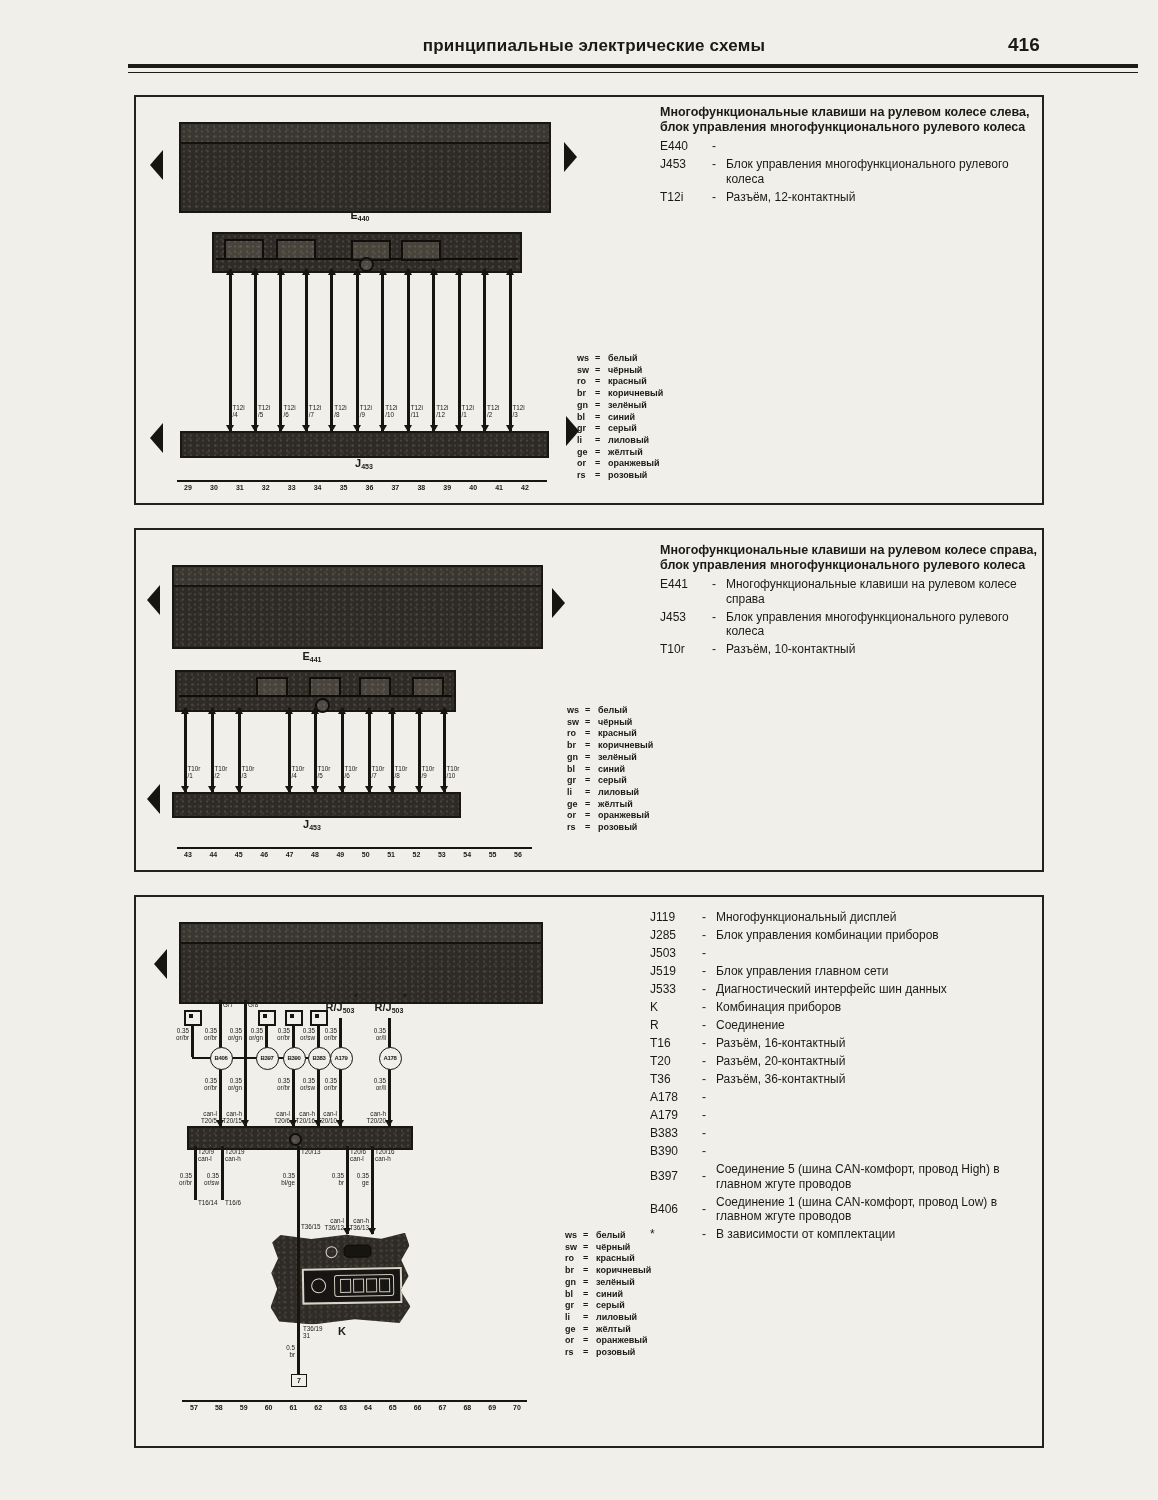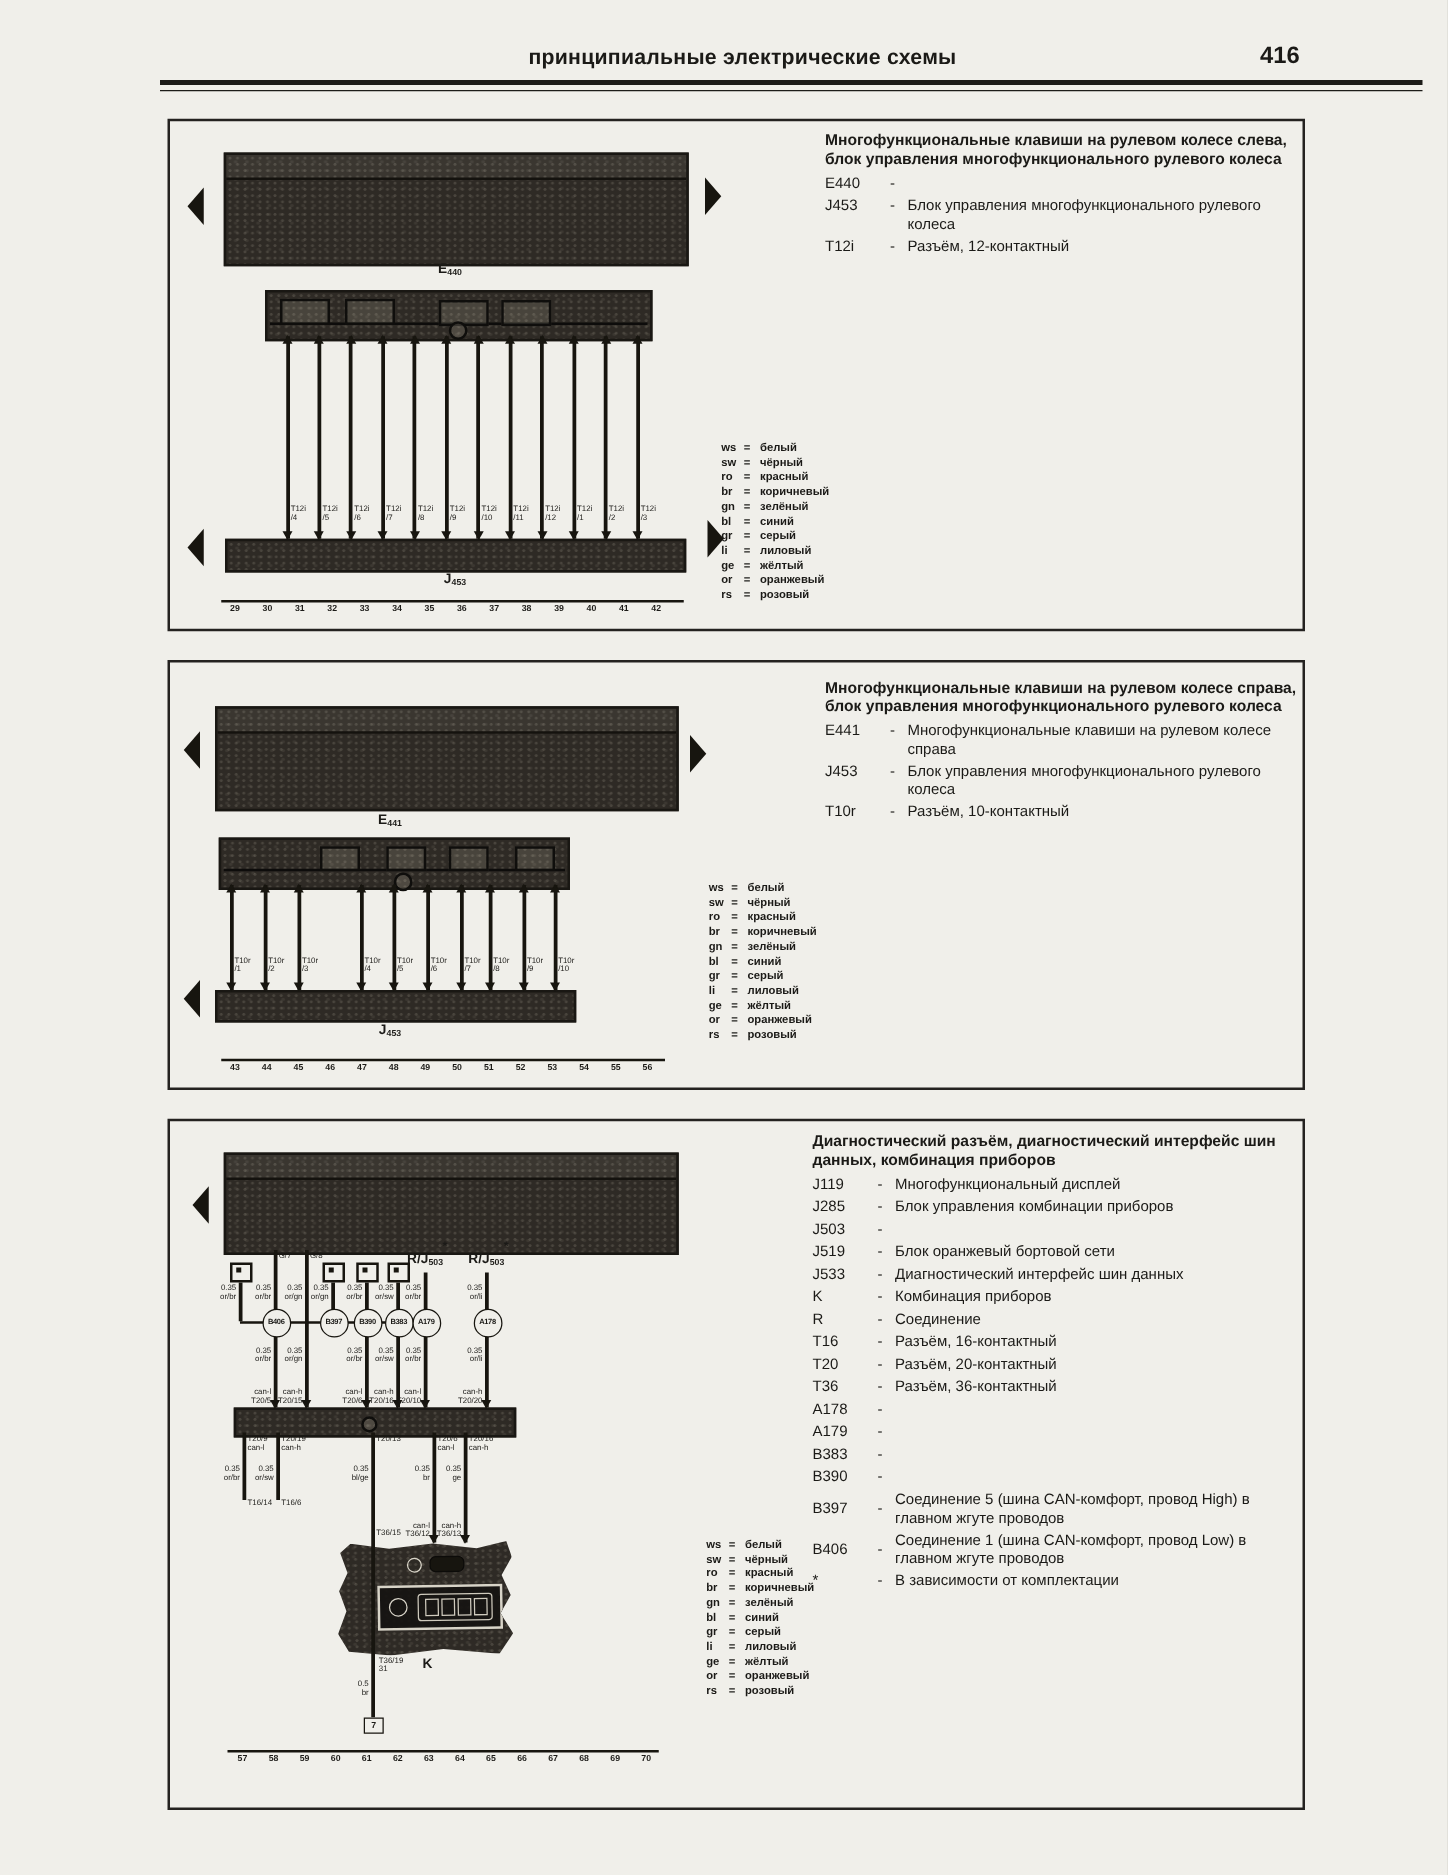--- a/index.html
+++ b/index.html
@@ -721,43 +721,39 @@
         <div class="track" style="left: 198.077px; top: 507px;">63</div>
         <div class="track" style="left: 222.923px; top: 507px;">64</div>
         <div class="track" style="left: 247.769px; top: 507px;">65</div>
         <div class="track" style="left: 272.615px; top: 507px;">66</div>
         <div class="track" style="left: 297.462px; top: 507px;">67</div>
         <div class="track" style="left: 322.308px; top: 507px;">68</div>
         <div class="track" style="left: 347.154px; top: 507px;">69</div>
         <div class="track" style="left: 372px; top: 507px;">70</div>
       </div>
     <div class="textcol">
-      <div class="sec-title">
-        <div>Диагностический разъём, диагностический интерфейс шин</div>
-        <div>данных, комбинация приборов</div>
-      </div>
       <div class="comps">
           <div class="comp-row">
             <div class="comp-code">J119</div>
             <div class="comp-dash">-</div>
             <div class="comp-desc">Многофункциональный дисплей</div>
           </div>
           <div class="comp-row">
             <div class="comp-code">J285</div>
             <div class="comp-dash">-</div>
             <div class="comp-desc">Блок управления комбинации приборов</div>
           </div>
           <div class="comp-row">
             <div class="comp-code">J503</div>
             <div class="comp-dash">-</div>
           </div>
           <div class="comp-row">
             <div class="comp-code">J519</div>
             <div class="comp-dash">-</div>
-            <div class="comp-desc">Блок оранжевый бортовой сети</div>
+            <div class="comp-desc">Блок управления главном сети</div>
           </div>
           <div class="comp-row">
             <div class="comp-code">J533</div>
             <div class="comp-dash">-</div>
             <div class="comp-desc">Диагностический интерфейс шин данных</div>
           </div>
           <div class="comp-row">
             <div class="comp-code">K</div>
             <div class="comp-dash">-</div>
             <div class="comp-desc">Комбинация приборов</div>

